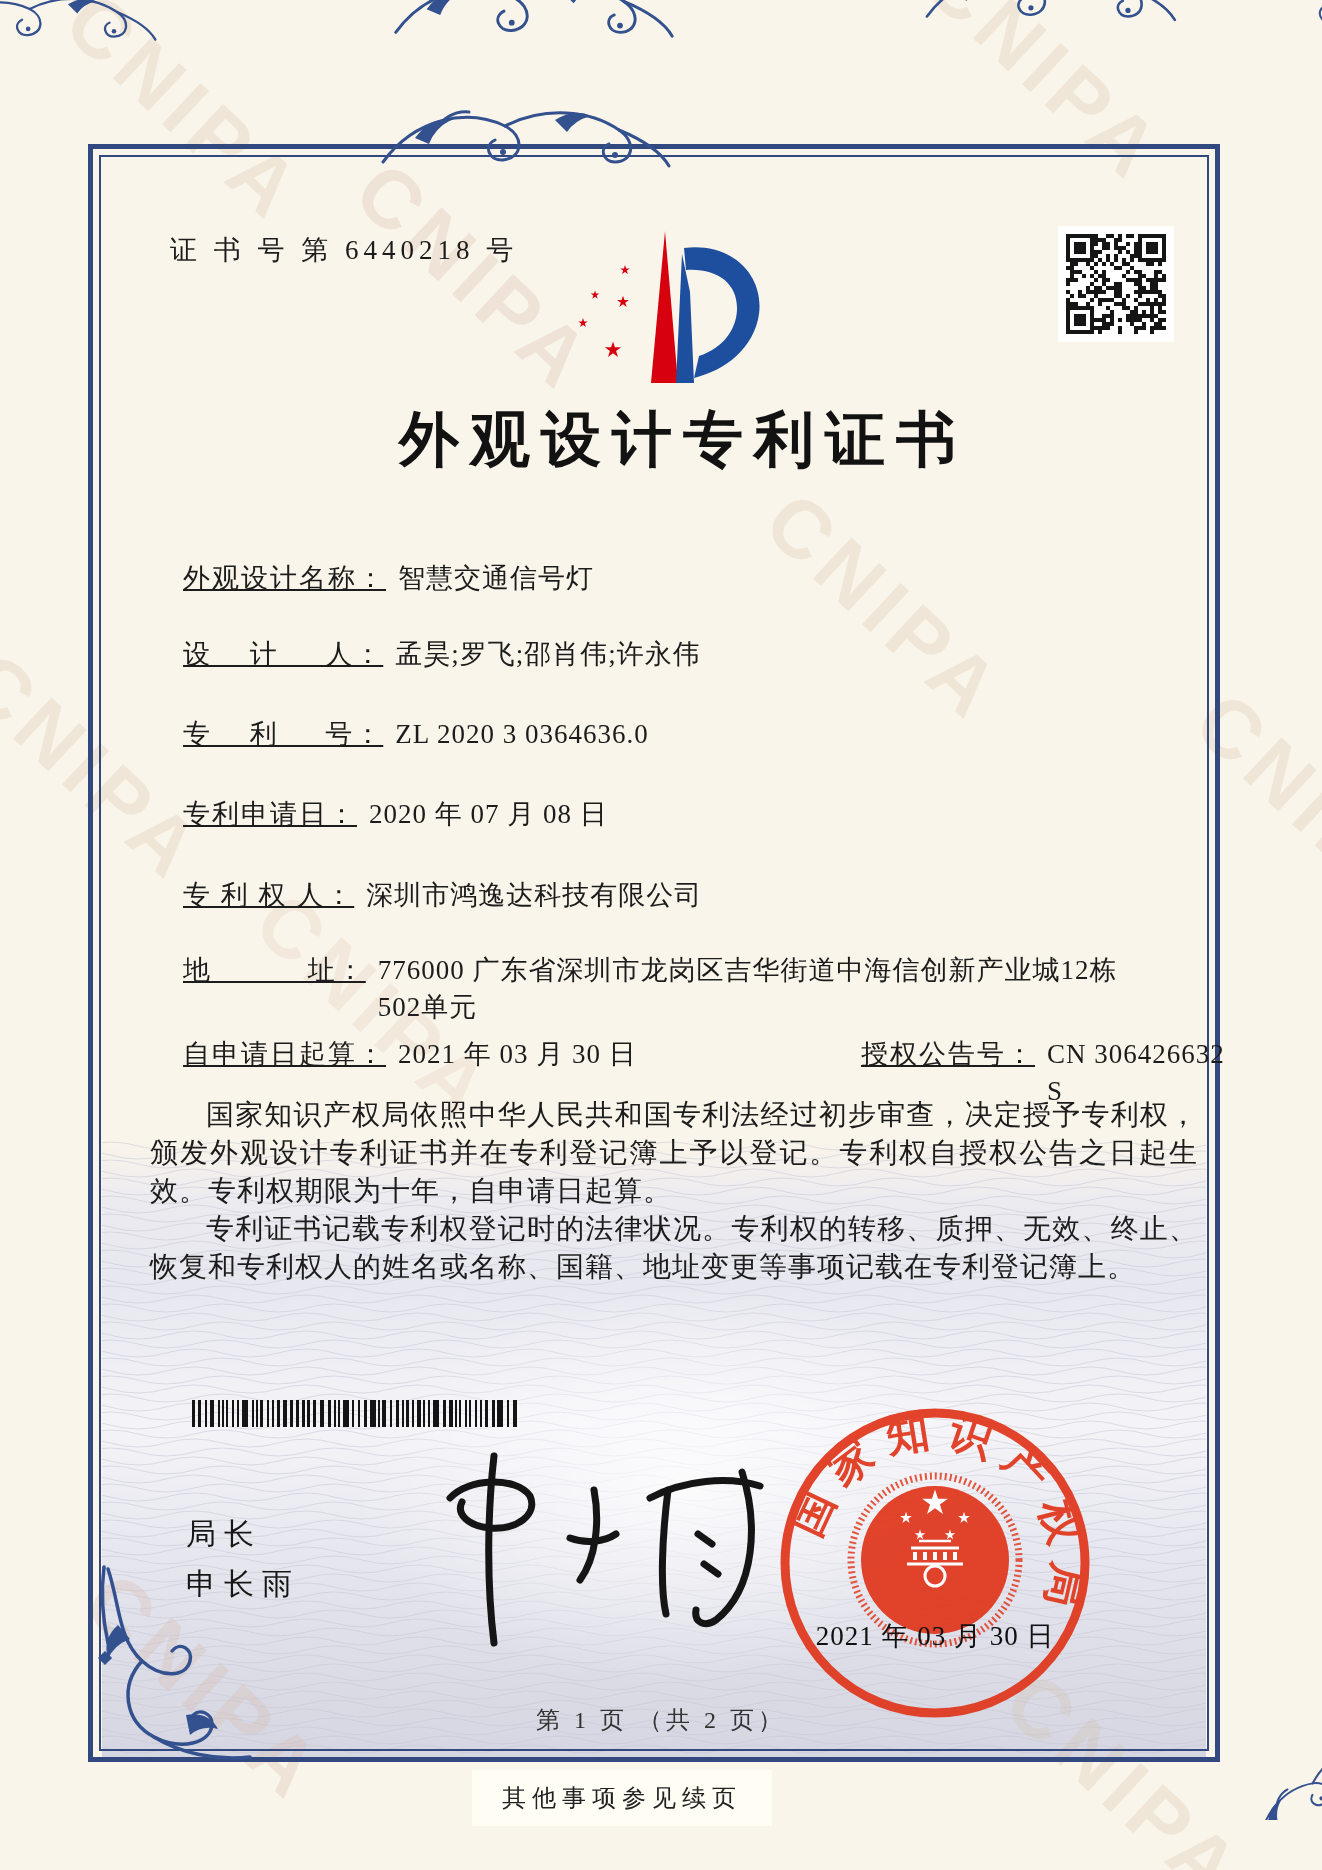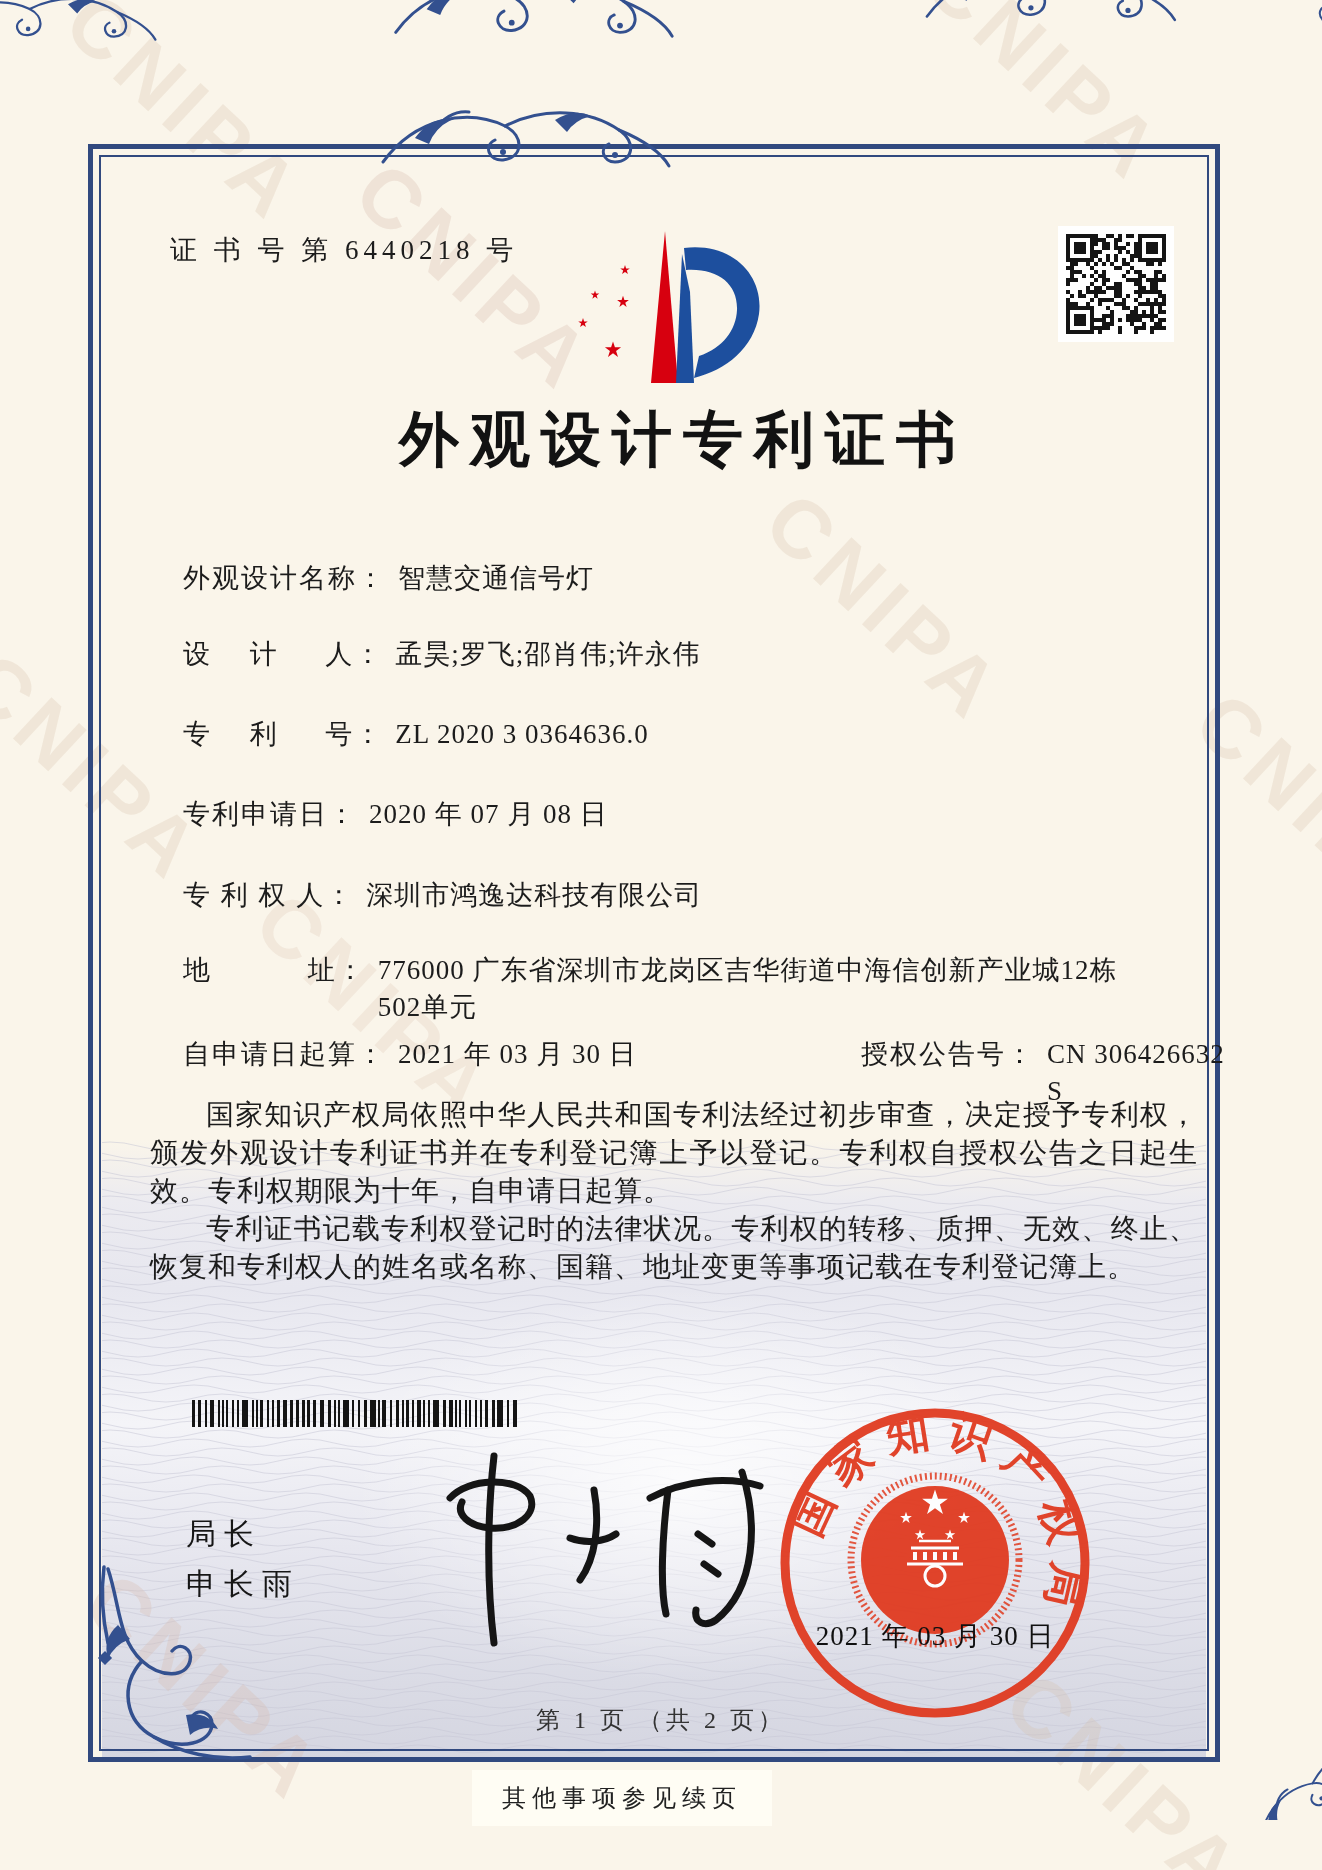--- a/index.html
+++ b/index.html
@@ -31,21 +31,21 @@
 
   .cert-no{position:absolute;left:170px;top:232px;font-size:27px;letter-spacing:5px;}
   .logo{position:absolute;left:568px;top:228px;}
   .qr-wrap{position:absolute;left:1058px;top:226px;width:116px;height:116px;background:#ffffff;}
   .qr-wrap svg{position:absolute;left:8px;top:8px;}
 
   .title{position:absolute;left:0;top:400px;width:100%;text-align:center;
       font-size:60px;font-weight:bold;letter-spacing:11px;color:#121212;padding-left:22px;}
 
   .row{position:absolute;left:183px;font-size:27px;display:flex;align-items:flex-start;}
-  .row .lbl{white-space:pre;letter-spacing:2px;flex:none;}
+  .row .lbl{white-space:pre;letter-spacing:2px;flex:none;text-decoration:underline;}
   .row .val{margin-left:12px;letter-spacing:1px;line-height:37px;}
   .addr .val{width:748px;}
 
   .grant2{position:absolute;left:678px;top:0;display:flex;font-size:27px;}
 
   .paras{position:absolute;left:150px;top:1096px;width:1048px;}
   .paras p{margin:0;font-size:28px;line-height:38px;text-indent:2em;text-align:justify;letter-spacing:1px;}
 
   .barcode{position:absolute;left:192px;top:1400px;}
 

